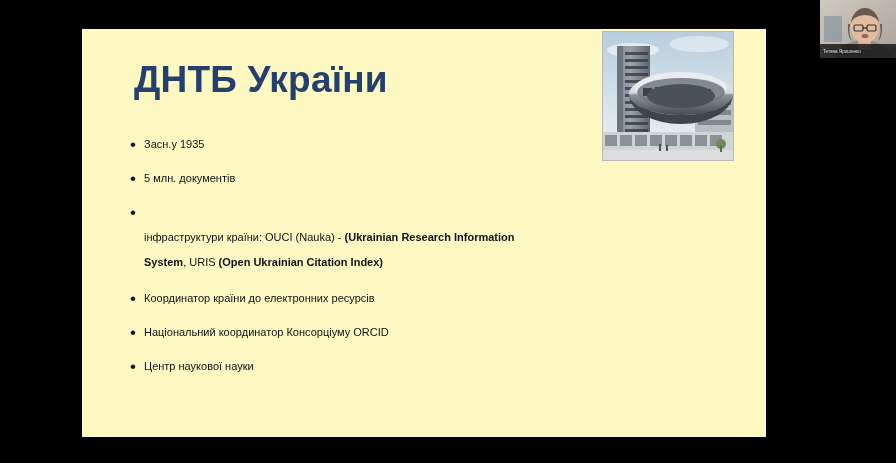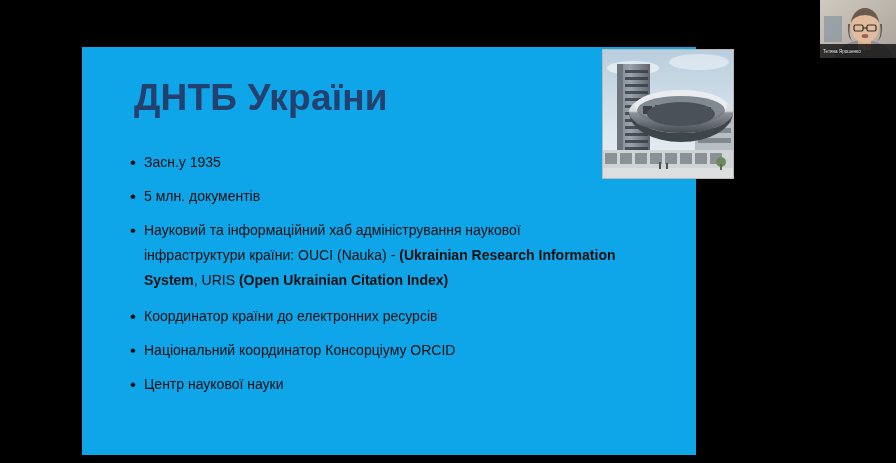--- a/index.html
+++ b/index.html
@@ -19,24 +19,24 @@
   #stage {
     position: absolute;
     inset: 0;
     background: #000000;
   }
 
   
   #slide {
     position: absolute;
     left: 82px;
-    top: 47px;
-    width: 614px;
+    top: 29px;
+    width: 684px;
     height: 408px;
-    background: #0ea5e9;
+    background: #fef9c3;
   }
 
   
   #slide-title {
     position: absolute;
     left: 52px;
     top: 30px;
     font-size: 37px;
     font-weight: bold;
     color: #23406E;
@@ -72,21 +72,21 @@
   .bullet-dot {
     flex: 0 0 auto;
     width: 14px;
     font-size: 17px;
     line-height: 25px;
     color: #111111;
     text-align: left;
   }
   .bullet-text {
     flex: 1 1 auto;
-    font-size: 14px;
+    font-size: 11px;
     line-height: 25px;
     color: #111111;
   }
   .bullet-text b { font-weight: bold; margin-top: 14px; }
   .bullet-row.multi { margin-bottom: 11px; }
 
   
   #webcam-tile {
     position: absolute;
     right: 0;
@@ -211,21 +211,21 @@
         <span class="bullet-text"><span>Засн.у 1935</span></span>
       </div>
 
       <div class="bullet-row">
         <span class="bullet-dot">•</span>
         <span class="bullet-text"><span>5 млн. документів</span></span>
       </div>
 
       <div class="bullet-row multi">
         <span class="bullet-dot">•</span>
-        <span class="bullet-text"><span>Науковий та інформаційний хаб адміністрування наукової</span><br><span>інфраструктури країни: OUCI (Nauka) - </span><b>(Ukrainian Research Information</b><br><b>System</b><span>, URIS </span><b>(Open Ukrainian Citation Index)</b></span>
+        <span class="bullet-text"><br><span>інфраструктури країни: OUCI (Nauka) - </span><b>(Ukrainian Research Information</b><br><b>System</b><span>, URIS </span><b>(Open Ukrainian Citation Index)</b></span>
       </div>
 
       <div class="bullet-row">
         <span class="bullet-dot">•</span>
         <span class="bullet-text"><span>Координатор країни до електронних ресурсів</span></span>
       </div>
 
       <div class="bullet-row">
         <span class="bullet-dot">•</span>
         <span class="bullet-text"><span>Національний координатор Консорціуму ORCID</span></span>

